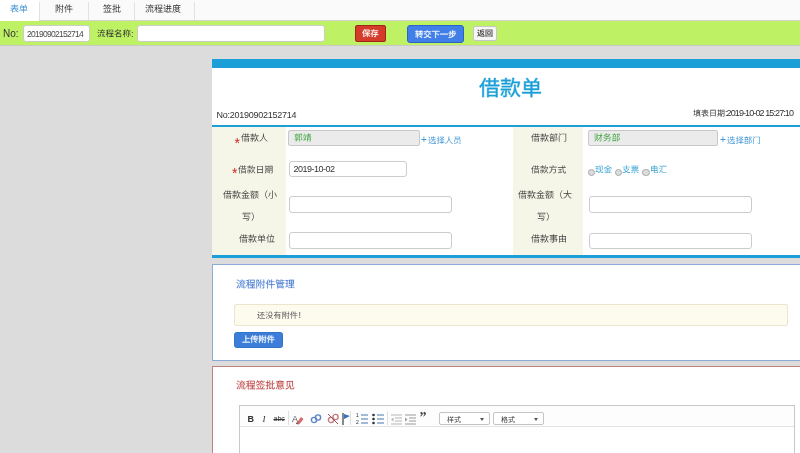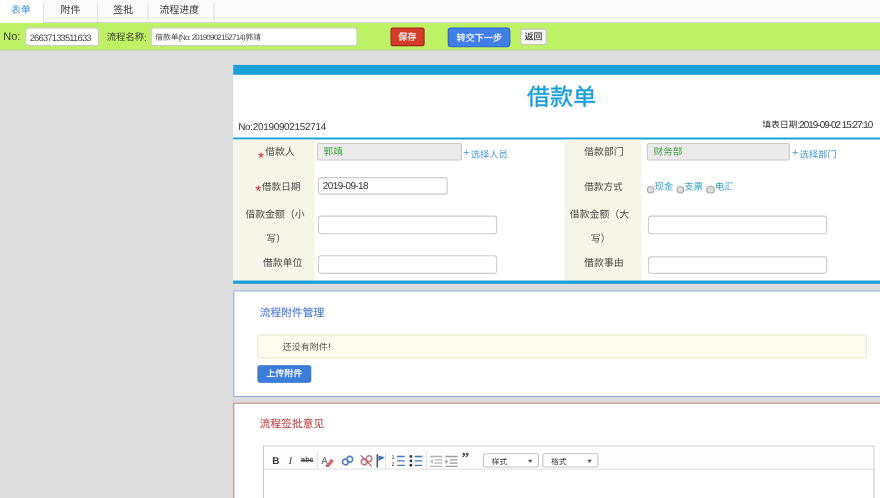--- a/index.html
+++ b/index.html
@@ -45,49 +45,33 @@
         <g fill="#333" transform="translate(0,7.92) scale(0.00900,-0.00900)">
           <use href="#c6d41" x="0"></use>
           <use href="#c7a0b" x="1000"></use>
           <use href="#c8fdb" x="2000"></use>
           <use href="#c5ea6" x="3000"></use>
         </g>
       </svg>
     </div>
     <div class="ab" style="left:3px;top:27.5px;font-size:10px;color:#333">No:</div>
     <div class="inp" style="left:23px;top:25px;width:67px;height:17px"></div>
-    <div class="ab" style="left:27px;top:29px;font-size:8.5px;color:#4a4a4a;letter-spacing:-0.72px">26637133511633</div>
+    <div class="ab" style="left:27px;top:29px;font-size:8.5px;color:#4a4a4a;letter-spacing:-0.72px">20190902152714</div>
     <div class="ab flex" style="left:97px;top:25px;height:17px">
       <svg class="ts" width="34" height="9">
         <g fill="#333" transform="translate(0,7.48) scale(0.00850,-0.00850)">
           <use href="#c6d41" x="0"></use>
           <use href="#c7a0b" x="1000"></use>
           <use href="#c540d" x="2000"></use>
           <use href="#c79f0" x="3000"></use>
         </g>
       </svg>
       <span style="font-size:9px;color:#333">:</span>
     </div>
     <div class="inp" style="left:137px;top:25px;width:188px;height:17px"></div>
-    <div class="ab flex" style="left:141px;top:25px;height:17px">
-      <svg class="ts" width="21" height="8">
-        <g fill="#444" transform="translate(0,6.25) scale(0.00710,-0.00710)">
-          <use href="#c501f" x="0"></use>
-          <use href="#c6b3e" x="1000"></use>
-          <use href="#c5355" x="2000"></use>
-        </g>
-      </svg>
-      <span style="font-size:7.3px;color:#444;letter-spacing:-0.72px">(No: 20190902152714)</span>
-      <svg class="ts" width="14" height="8">
-        <g fill="#444" transform="translate(0,6.25) scale(0.00710,-0.00710)">
-          <use href="#c90ed" x="0"></use>
-          <use href="#c9756" x="1000"></use>
-        </g>
-      </svg>
-    </div>
     <div class="ab flex" style="left:355px;top:25px;width:31px;height:17px;background:#d43b29;border:1px solid #9f2718;border-radius:2px;justify-content:center">
       <svg class="ts" width="17" height="9">
         <g fill="#fff" stroke="#fff" stroke-width="40" transform="translate(0,7.30) scale(0.00830,-0.00830)">
           <use href="#c4fdd" x="0"></use>
           <use href="#c5b58" x="1000"></use>
         </g>
       </svg>
     </div>
     <div class="ab flex" style="left:407px;top:25px;width:57px;height:18px;background:#417fe8;border:1px solid #2d62c9;border-radius:3px;justify-content:center">
       <svg class="ts" width="42" height="9">
@@ -123,21 +107,21 @@
     <div class="ab" style="left:5px;top:50.5px;font-size:9px;color:#333;letter-spacing:-0.25px">No:20190902152714</div>
     <div class="ab flex" style="left:481.5px;top:49px">
       <svg class="ts" width="32" height="9">
         <g fill="#333" transform="translate(0,7.04) scale(0.00800,-0.00800)">
           <use href="#c586b" x="0"></use>
           <use href="#c8868" x="1000"></use>
           <use href="#c65e5" x="2000"></use>
           <use href="#c671f" x="3000"></use>
         </g>
       </svg>
-      <span style="font-size:9px;color:#333;letter-spacing:-0.9px">:2019-09-02 15:27:10</span>
+      <span style="font-size:9px;color:#333;letter-spacing:-0.9px">:2019-10-02 15:27:10</span>
     </div>
     <div class="ab" style="left:0;top:66px;width:597px;height:2px;background:#1b9fd8"></div>
   </div>
 <div class="ab" style="left:211.5px;top:127px;width:597px;height:127.5px;background:#fff">
     <div class="ab" style="left:0.5px;top:0;width:74px;height:127.5px;background:#f6f6e8"></div>
     <div class="ab" style="left:301.5px;top:0;width:70px;height:127.5px;background:#f6f6e8"></div>
     <div class="ab flex" style="left:23px;top:6px">
       <span style="color:#cc2222;font-size:14px;margin-right:1px;line-height:6px;position:relative;top:5px">*</span>
       <svg class="ts" width="27" height="10">
         <g fill="#444" transform="translate(0,7.92) scale(0.00900,-0.00900)">
@@ -203,21 +187,21 @@
       <svg class="ts" width="35" height="10">
         <g fill="#444" transform="translate(0,7.74) scale(0.00880,-0.00880)">
           <use href="#c501f" x="0"></use>
           <use href="#c6b3e" x="1000"></use>
           <use href="#c65e5" x="2000"></use>
           <use href="#c671f" x="3000"></use>
         </g>
       </svg>
     </div>
     <div class="inp" style="left:77px;top:33.5px;width:118px;height:16.5px"></div>
-    <div class="ab" style="left:82px;top:36.5px;font-size:9px;color:#333;letter-spacing:-0.5px">2019-09-18</div>
+    <div class="ab" style="left:82px;top:36.5px;font-size:9px;color:#333;letter-spacing:-0.5px">2019-10-02</div>
     <div class="ab" style="left:319px;top:38.4px">
       <svg class="ts" width="35" height="10">
         <g fill="#444" transform="translate(0,7.74) scale(0.00880,-0.00880)">
           <use href="#c501f" x="0"></use>
           <use href="#c6b3e" x="1000"></use>
           <use href="#c65b9" x="2000"></use>
           <use href="#c5f0f" x="3000"></use>
         </g>
       </svg>
     </div>

